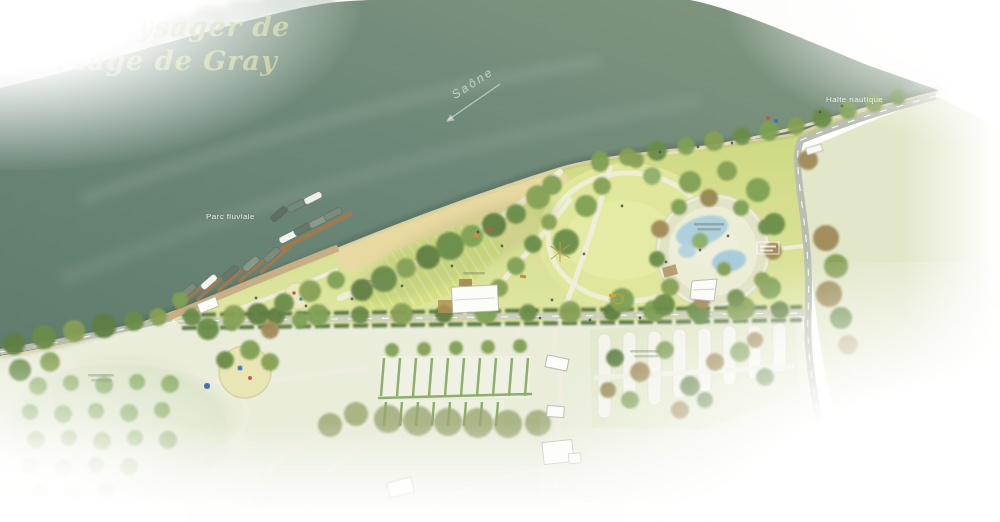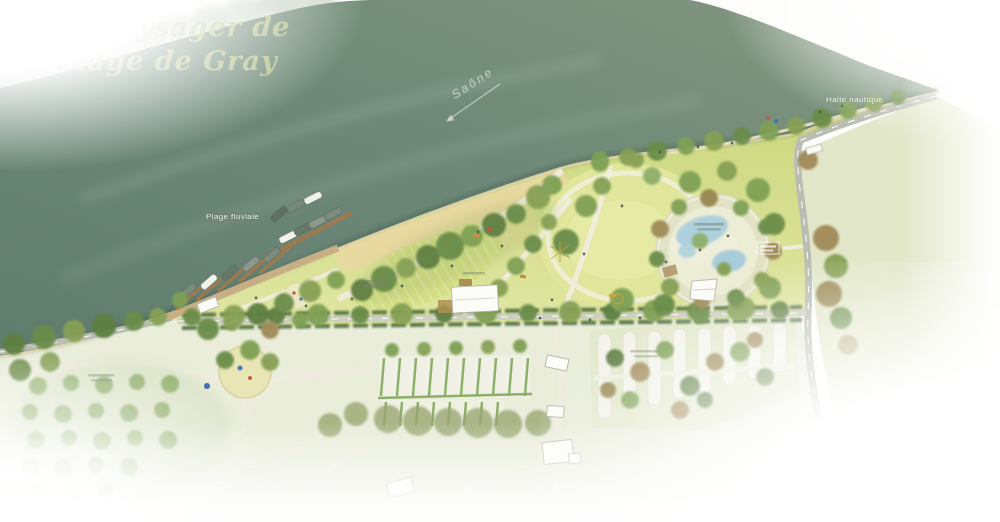--- a/index.html
+++ b/index.html
@@ -483,21 +483,21 @@
     <line x1="500" y1="84" x2="448" y2="120" stroke="rgba(255,255,255,.5)" stroke-width="1.4"></line>
     <polygon points="446,122 450.6,114.5 454.6,120.3" fill="rgba(255,255,255,.5)"></polygon>
   </g>
 </svg>
 
 <div class="plan-title">
   <div>Parc paysager de</div>
   <div>la Plage de Gray</div>
 </div>
 <div class="lbl-saone">Saône</div>
-<div class="map-label" style="left:206px;top:212px;">Plage fluviale</div>
+<div class="map-label" style="left:206px;top:212px;">Parc fluviale</div>
 <div class="map-label" style="left:826px;top:95px;">Halte nautique</div>
 
 <div class="fade fade-tl"></div>
 <div class="fade fade-tr"></div>
 <div class="fade fade-right"></div>
 <div class="fade fade-bottom"></div>
 <div class="fade fade-br"></div>
 <div class="fade fade-bl"></div>
 
 </div>

